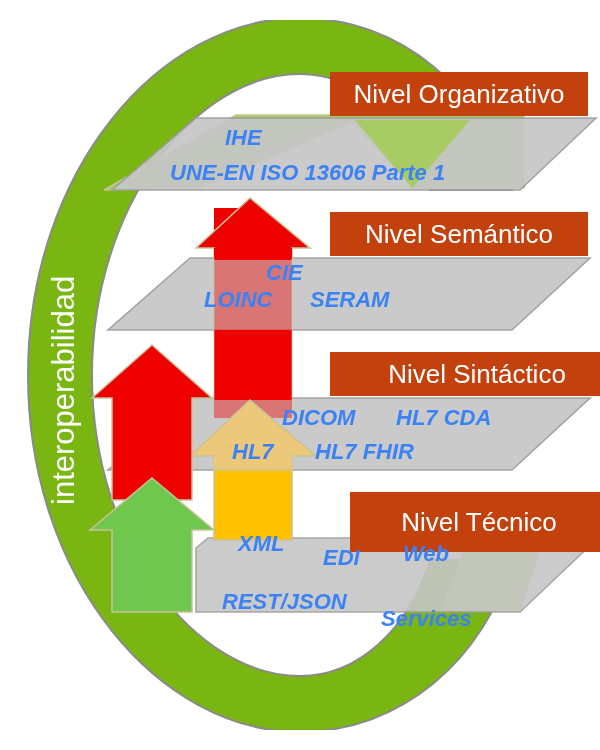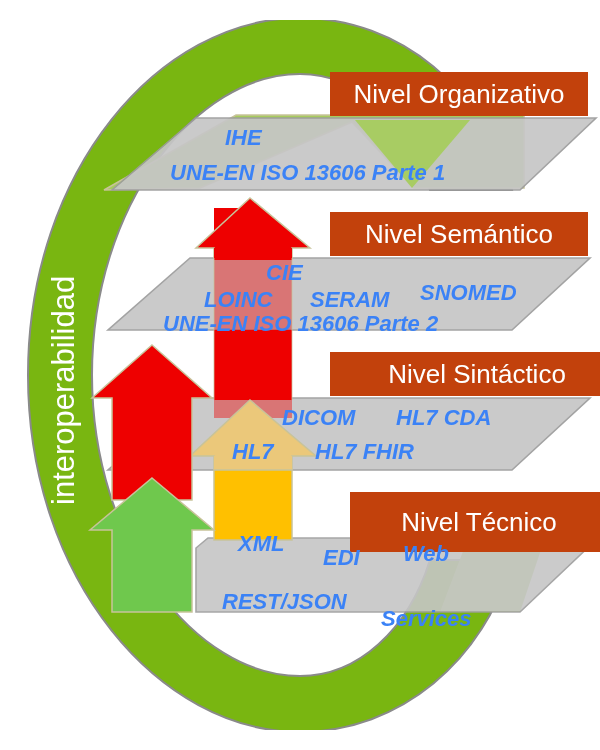--- a/index.html
+++ b/index.html
@@ -136,22 +136,20 @@
   <div class="levelbar" style="left:330px; top:352px; width:294px; height:44px;">Nivel Sintáctico</div>
 
   <div class="levelbar" style="left:330px; top:492px; width:258px; height:60px;margin-left:20px;">Nivel Técnico</div>
 
   <div class="std s22" style="left:225px; top:126px;">IHE</div>
   <div class="std s22" style="left:170px; top:161px;">UNE-EN ISO 13606 Parte 1</div>
 
   <div class="std s22" style="left:266px; top:261px;">CIE</div>
   <div class="std s22" style="left:188px; top:288px;margin-left:16px;">LOINC</div>
   <div class="std s22" style="left:310px; top:288px;">SERAM</div>
-  <div class="std s22" style="left:420px; top:281px;">SNOMED</div>
-  <div class="std s22" style="left:163px; top:312px;">UNE-EN ISO 13606 Parte 2</div>
 
   <div class="std s22" style="left:282px; top:406px;">DICOM</div>
   <div class="std s22" style="left:396px; top:406px;">HL7 CDA</div>
   <div class="std s22" style="left:232px; top:440px;">HL7</div>
   <div class="std s22" style="left:315px; top:440px;">HL7 FHIR</div>
 
   <div class="std s22" style="left:238px; top:514px;margin-top:18px;">XML</div>
   <div class="std s22" style="left:323px; top:546px;">EDI</div>
   <div class="std s22" style="left:403px; top:542px;">Web</div>
   <div class="std s22" style="left:381px; top:567px;margin-top:40px;">Services</div>

